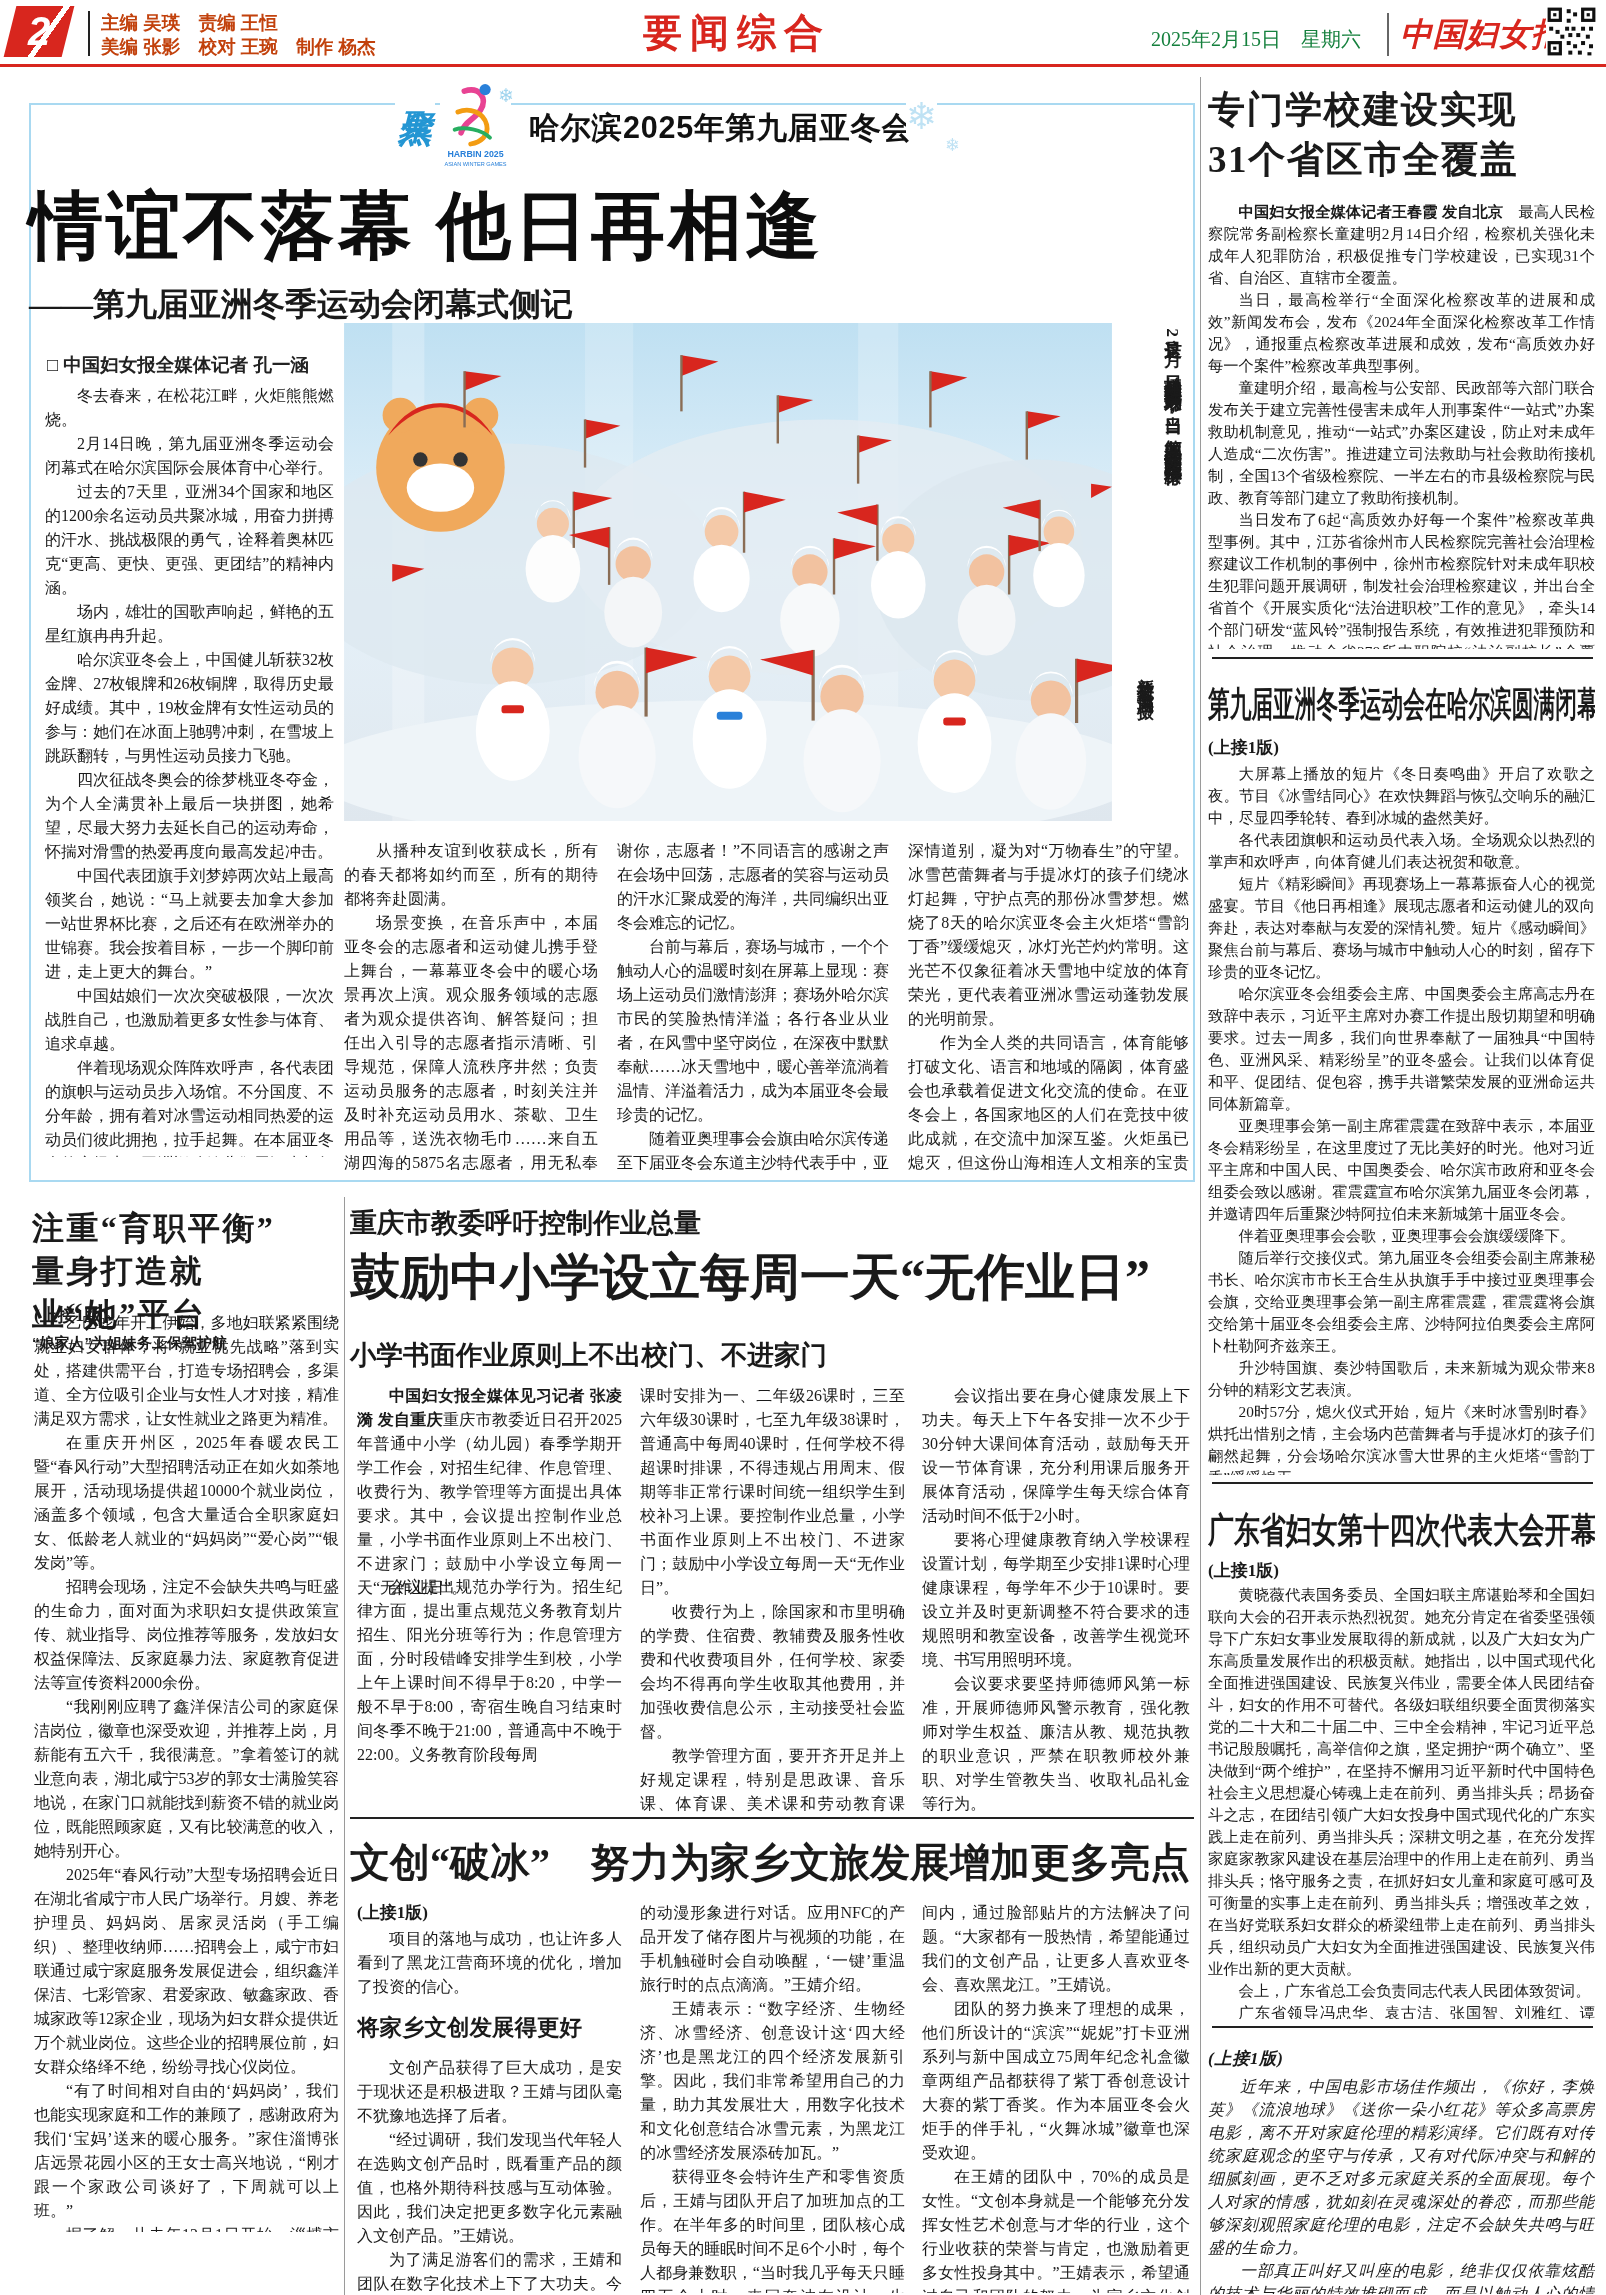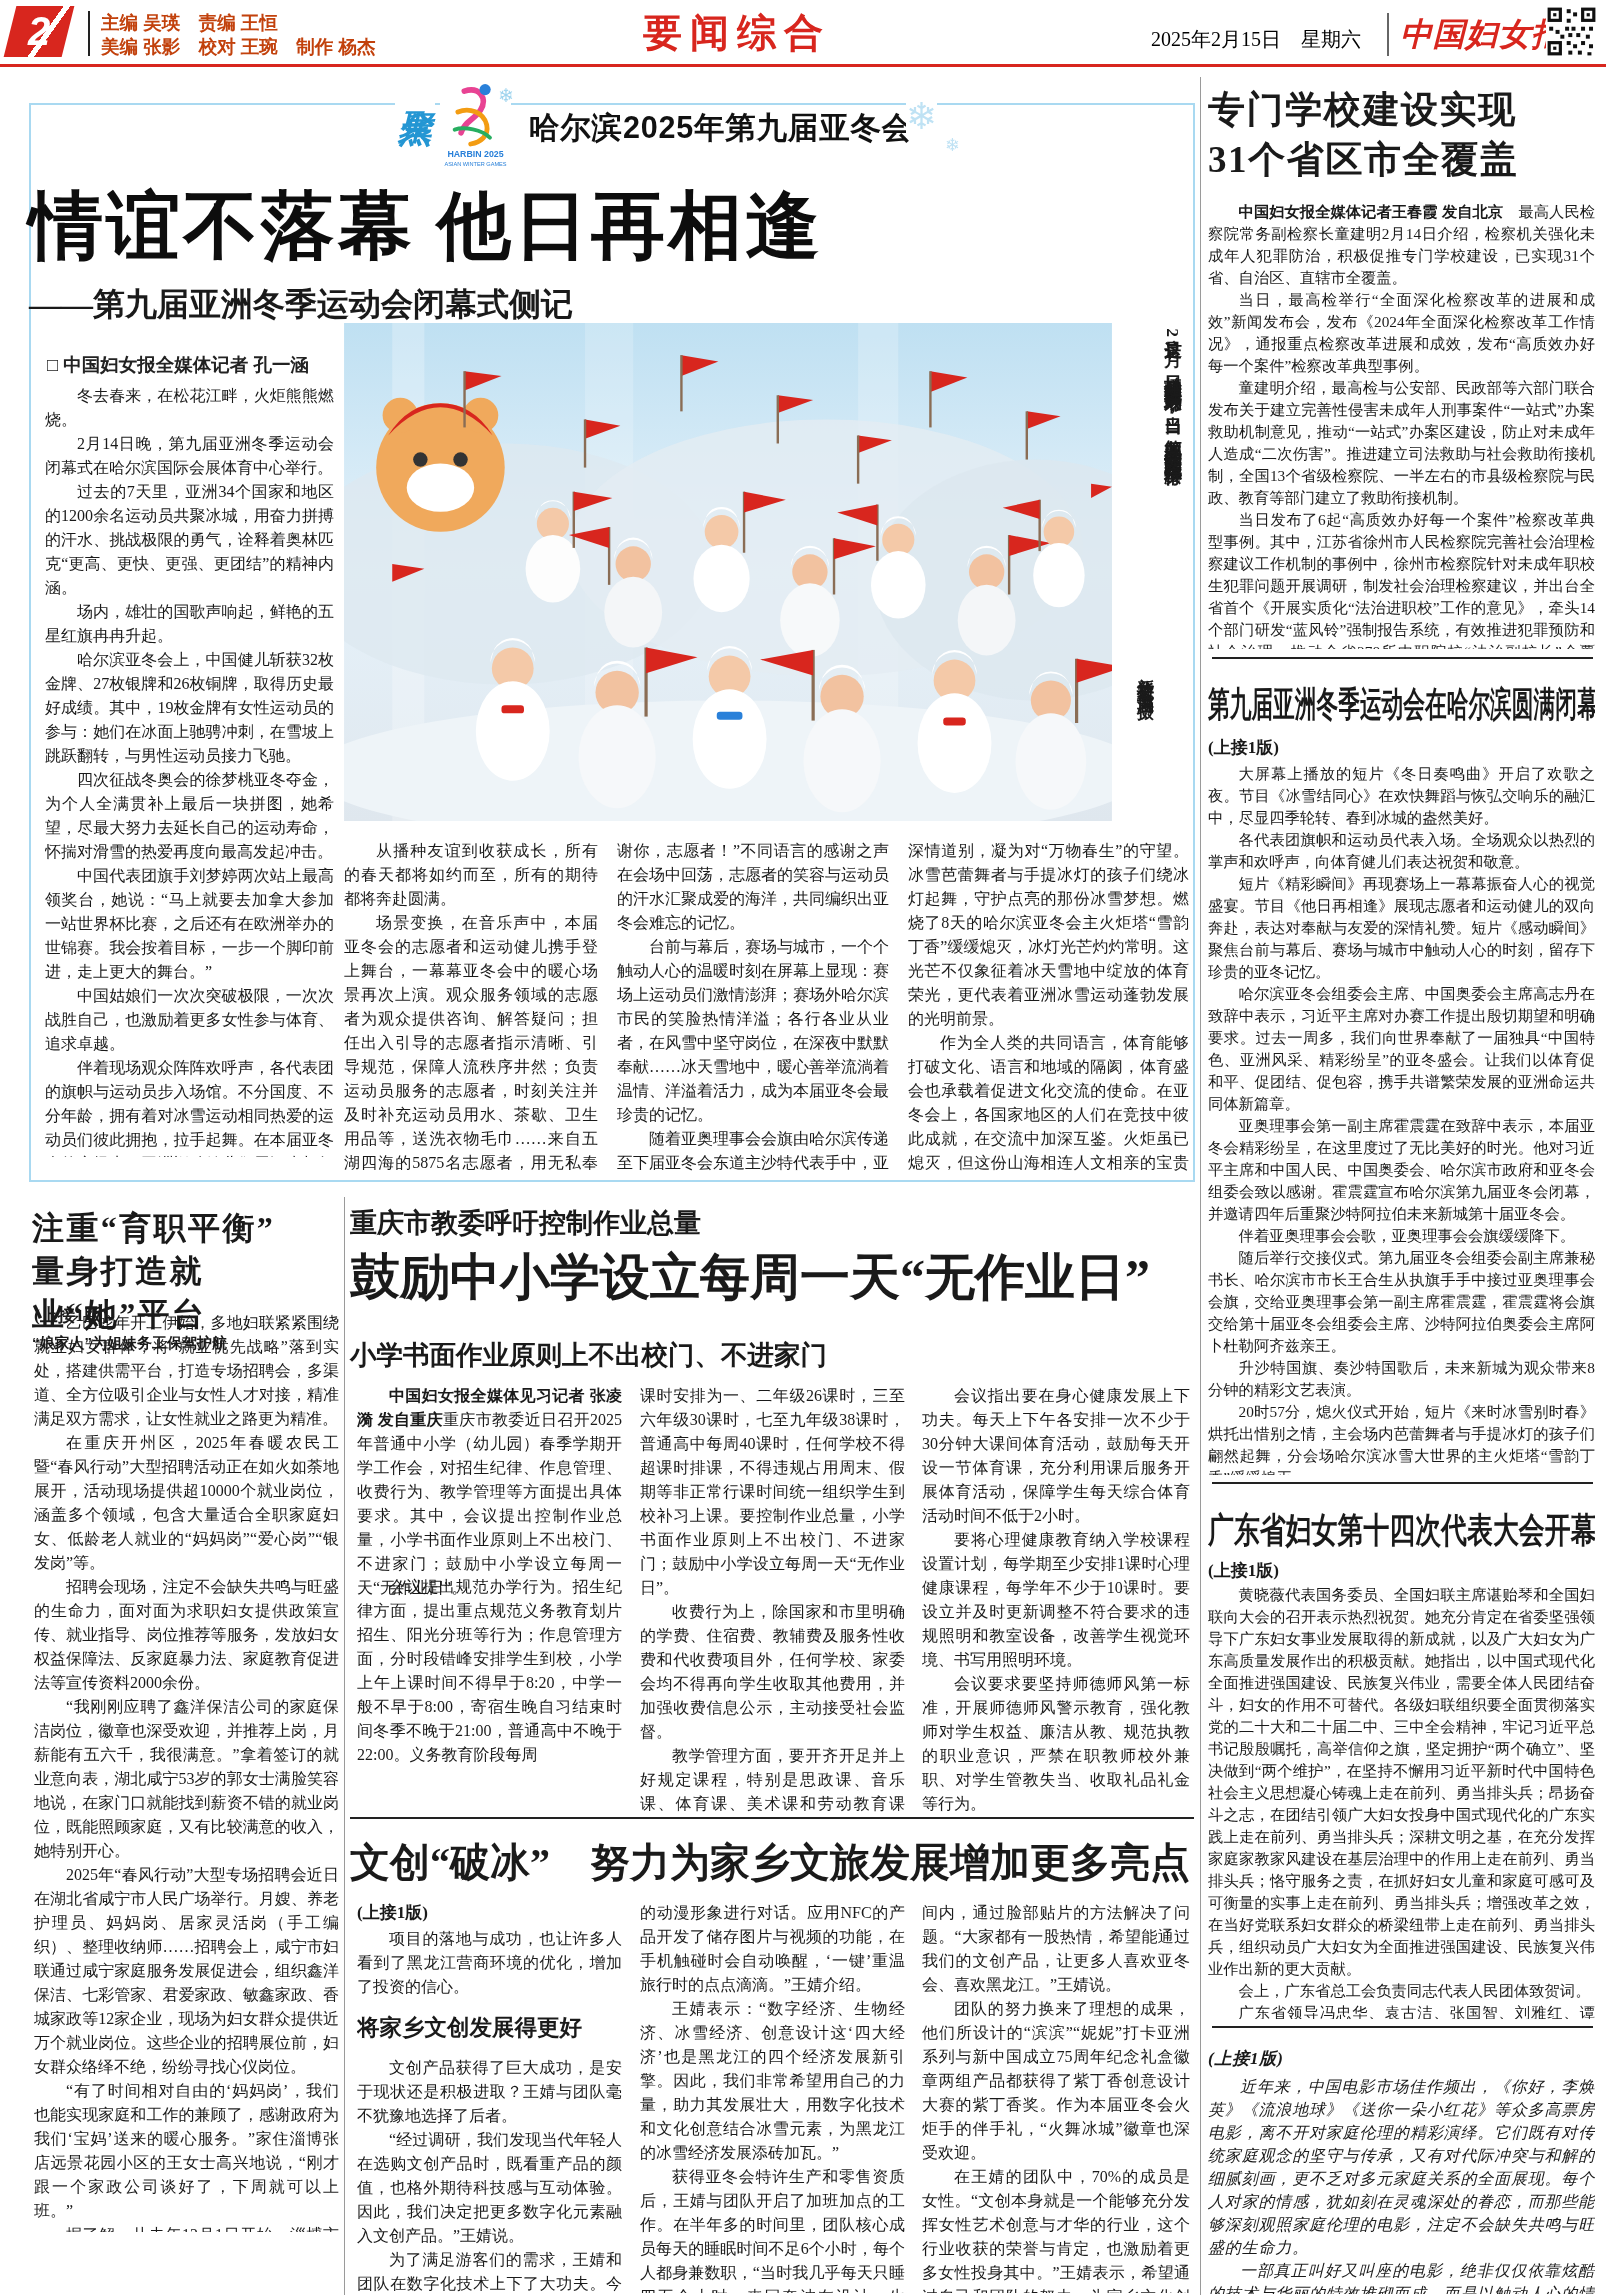--- a/index.html
+++ b/index.html
@@ -35,21 +35,21 @@
 
   <div class="abs" id="pn-box" style="left:9.6px;top:6.4px;width:58px;height:51px;">
     <span>2</span>
   </div>
   <div class="abs" style="left:88px;top:11.2px;width:1.6px;height:45px;background:#222;"></div>
   <div class="abs sans" style="left:101px;top:11.2px;font-weight:bold;font-size:18.5px;line-height:24px;color:#c2410c;">
     <div>主编 吴瑛　责编 王恒</div>
     <div>美编 张影　校对 王琬　制作 杨杰</div>
   </div>
   <div class="abs serif red h900 center" style="left:643px;top:6.4px;width:321px;font-size:39px;letter-spacing:8px;">要闻综合</div>
-  <div class="abs serif" style="left:1151px;top:26px;font-size:20px;color:#000000;">2025年2月15日　星期六</div>
+  <div class="abs serif" style="left:1151px;top:26px;font-size:20px;color:#15803d;">2025年2月15日　星期六</div>
   <div class="abs" style="left:1387px;top:13px;width:1.6px;height:43px;background:#666;"></div>
   <div class="abs serif red" style="left:1400px;top:13px;font-size:32px;font-weight:900;font-style:italic;letter-spacing:0.8px;">中国妇女报</div>
   <svg class="abs" style="left:1546px;top:6.4px;" width="51" height="51" viewBox="0 0 64 64">
     <rect width="64" height="64" fill="#fff"></rect>
     <g fill="#111">
       <rect x="2" y="2" width="18" height="18"></rect>
         <rect x="6" y="6" width="10" height="10" fill="#fff"></rect>
         <rect x="9" y="9" width="4" height="4"></rect>
       <rect x="44" y="2" width="18" height="18"></rect>
         <rect x="48" y="6" width="10" height="10" fill="#fff"></rect>

